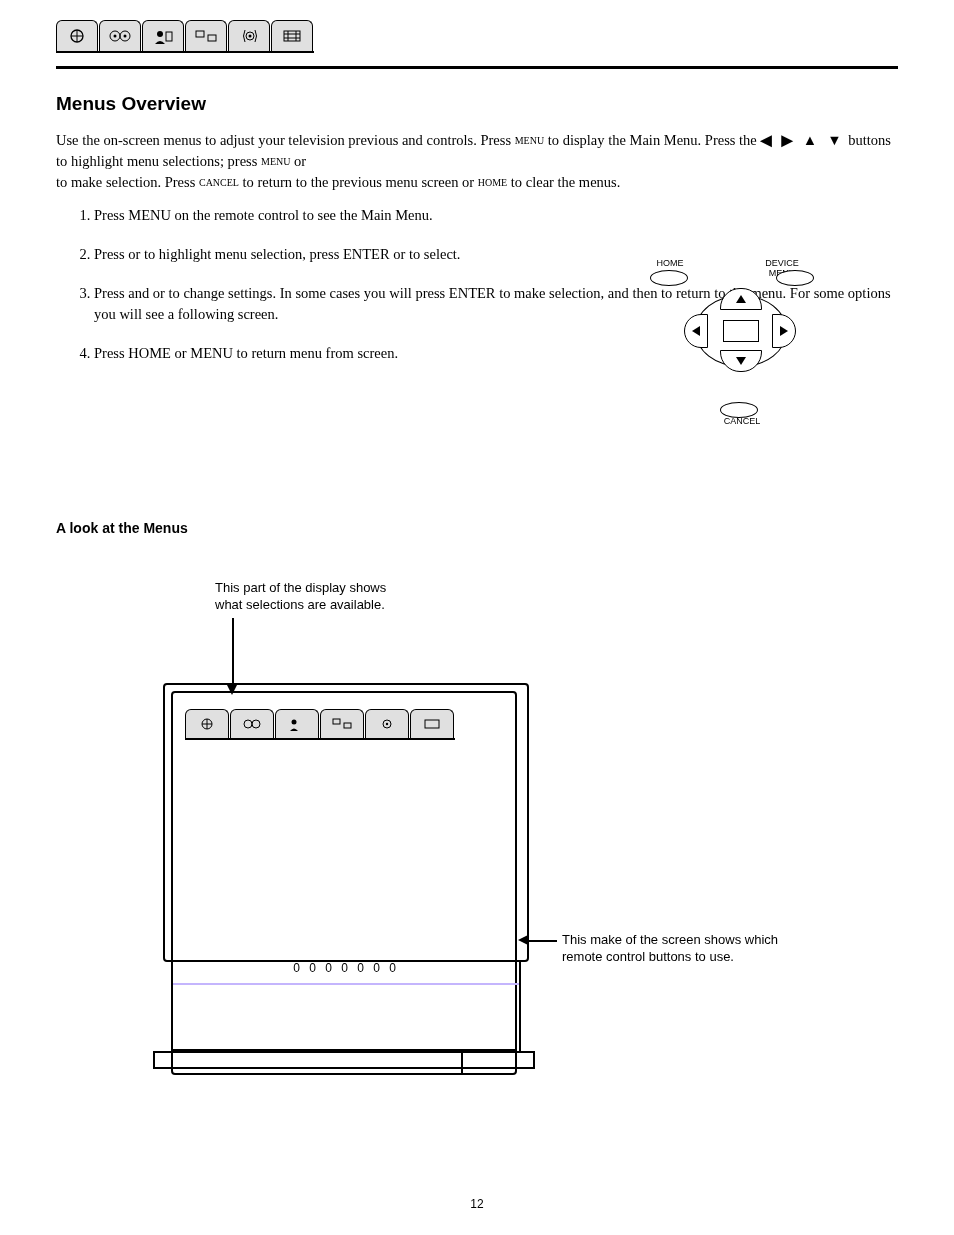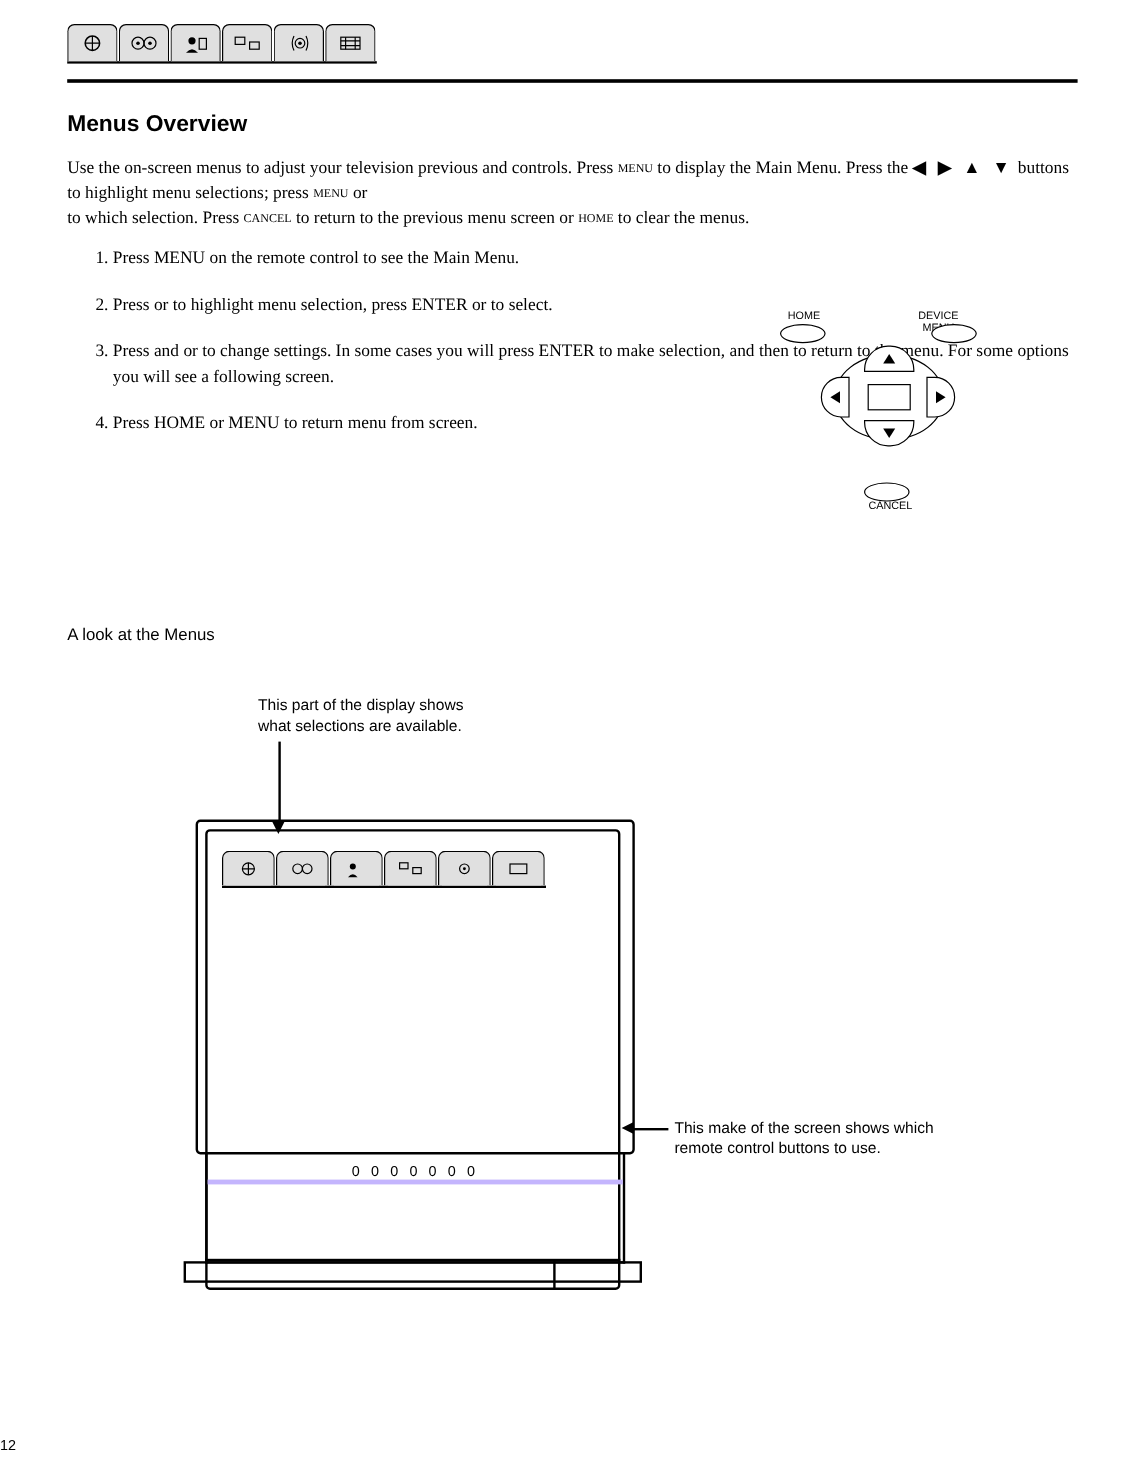--- a/index.html
+++ b/index.html
@@ -33,46 +33,46 @@
   .remote-shell .lt{left:-6px;top:24px;width:22px;height:32px;border-radius:20px 0 0 20px}
   .remote-shell .rt{right:-6px;top:24px;width:22px;height:32px;border-radius:0 20px 20px 0}
   .remote-shell .ent{left:33px;top:30px;width:34px;height:20px;border:1.5px solid #000}
   .tri{width:0;height:0}
   .tri.u{border-left:5px solid transparent;border-right:5px solid transparent;border-bottom:8px solid #000}
   .tri.d{border-left:5px solid transparent;border-right:5px solid transparent;border-top:8px solid #000}
   .tri.l{border-top:5px solid transparent;border-bottom:5px solid transparent;border-right:8px solid #000}
   .tri.r{border-top:5px solid transparent;border-bottom:5px solid transparent;border-left:8px solid #000}
 
   
-  .subhead{position:absolute;left:56px;top:520px;font-family:Arial,Helvetica,sans-serif;font-weight:normal;font-size:14px}
+  .subhead{position:absolute;left:56px;top:520px;font-family:Arial,Helvetica,sans-serif;font-weight:bold;font-size:14px}
 
   
   .tvcap1{position:absolute;left:215px;top:580px;font-family:Arial,Helvetica,sans-serif;font-size:13px;line-height:1.3}
   .tvcap2{position:absolute;left:562px;top:932px;font-family:Arial,Helvetica,sans-serif;font-size:13px;line-height:1.3;width:340px}
 
   .tv{position:absolute;left:163px;top:683px;width:362px;height:400px}
   .screen-outer{position:absolute;left:0;top:0;width:362px;height:275px;border:2px solid #000;border-radius:4px}
   .screen-inner{position:absolute;left:8px;top:8px;right:8px;bottom:8px;border:2px solid #000;border-radius:4px}
   .screen-bar{position:absolute;left:8px;right:8px;bottom:8px;height:24px;border-top:2px solid #000}
   .screen-bar .seg{position:absolute;top:0;bottom:0;border-left:2px solid #000}
   .base{position:absolute;left:8px;top:278px;width:346px;height:90px;border:2px solid #000;border-top:none}
-  .base .slot{position:absolute;left:0;right:0;top:0;height:22px;border-bottom:4px solid #c4b5fd;display:flex;align-items:flex-end;justify-content:center}
+  .base .slot{position:absolute;left:0;right:0;top:0;height:22px;border-bottom:2px solid #c4b5fd;display:flex;align-items:flex-start;justify-content:center}
   .base .slot span{font-family:Arial,Helvetica,sans-serif;font-size:12px;letter-spacing:3px}
   .foot{position:absolute;left:-10px;right:-10px;top:368px;height:14px;border:2px solid #000}
 
   
   .arrow-line{position:absolute;background:#000}
   .arrow-head{position:absolute;width:0;height:0}
 
   
   .mini{position:absolute;left:12px;top:16px}
   .mini .menubar .tab{width:42px;height:28px}
 
   
-  .pagenum{position:absolute;left:0;right:0;bottom:24px;font-family:Arial,Helvetica,sans-serif;font-size:12px}
+  .pagenum{position:absolute;left:0;right:0;bottom:24px;text-align:center;font-family:Arial,Helvetica,sans-serif;font-size:12px}
 </style>
 </head>
 <body>
 
 <div class="page">
 
   <div class="topbar">
     <div class="menubar">
       <div class="tab">
         <svg width="24" height="20">
@@ -127,21 +127,21 @@
     <h2>Menus Overview</h2>
     <p>
       <span>Use the on-screen menus to adjust your television previous and controls. Press </span>
       <span class="small">MENU</span>
       <span> to display the Main Menu. Press the </span>
       <span class="arrows">◀ ▶  ▲ ▼</span>
       <span> buttons to highlight menu selections; press </span>
       <span class="small">MENU</span>
       <span> or</span>
       <br>
-      <span> to which selection. Press </span>
+      <span> to make selection. Press </span>
       <span class="small">CANCEL</span>
       <span> to return to the previous menu screen or </span>
       <span class="small">HOME</span>
       <span> to clear the menus.</span>
     </p>
     <ol>
       <li>Press MENU on the remote control to see the Main Menu.</li>
       <li>
         <span>Press </span>
         <span> or </span>

